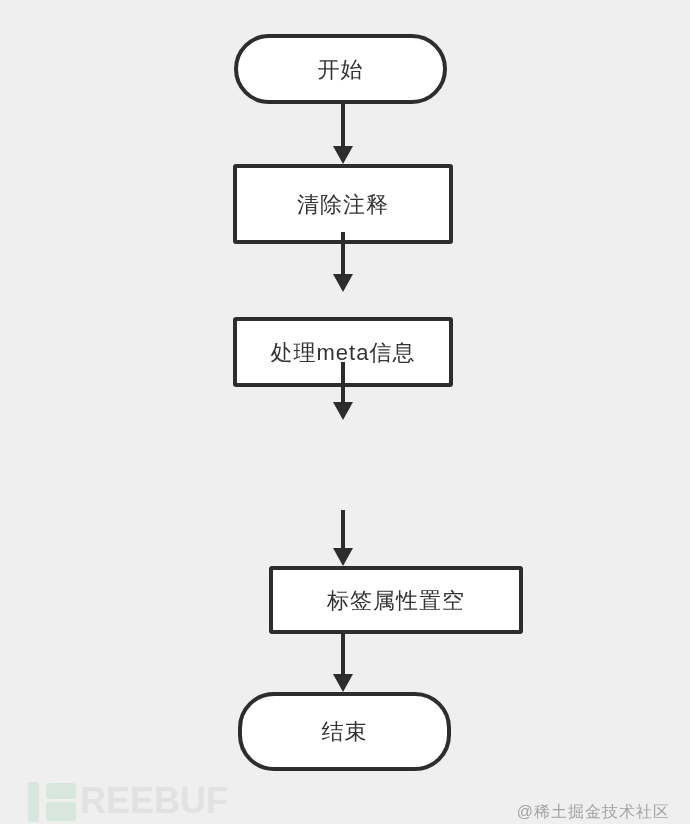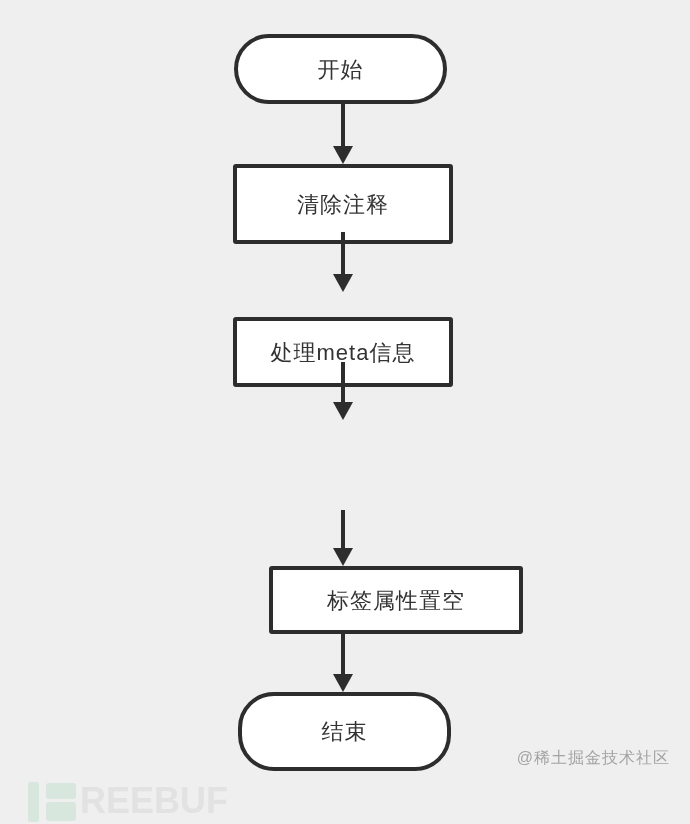--- a/index.html
+++ b/index.html
@@ -82,21 +82,21 @@
     position:absolute;left:52px;top:1px;
     font-size:36px;
     font-weight:bold;
     letter-spacing:0px;
     color:var(--logo-text);
     line-height:40px;
   }
   .credit{
     position:absolute;
     right:20px;
-    top:748px;
+    top:802px;
     font-size:16px;
     color:var(--credit-text);
     letter-spacing:1px;
   }
 </style>
 </head>
 <body>
 
 <div class="canvas">
 

